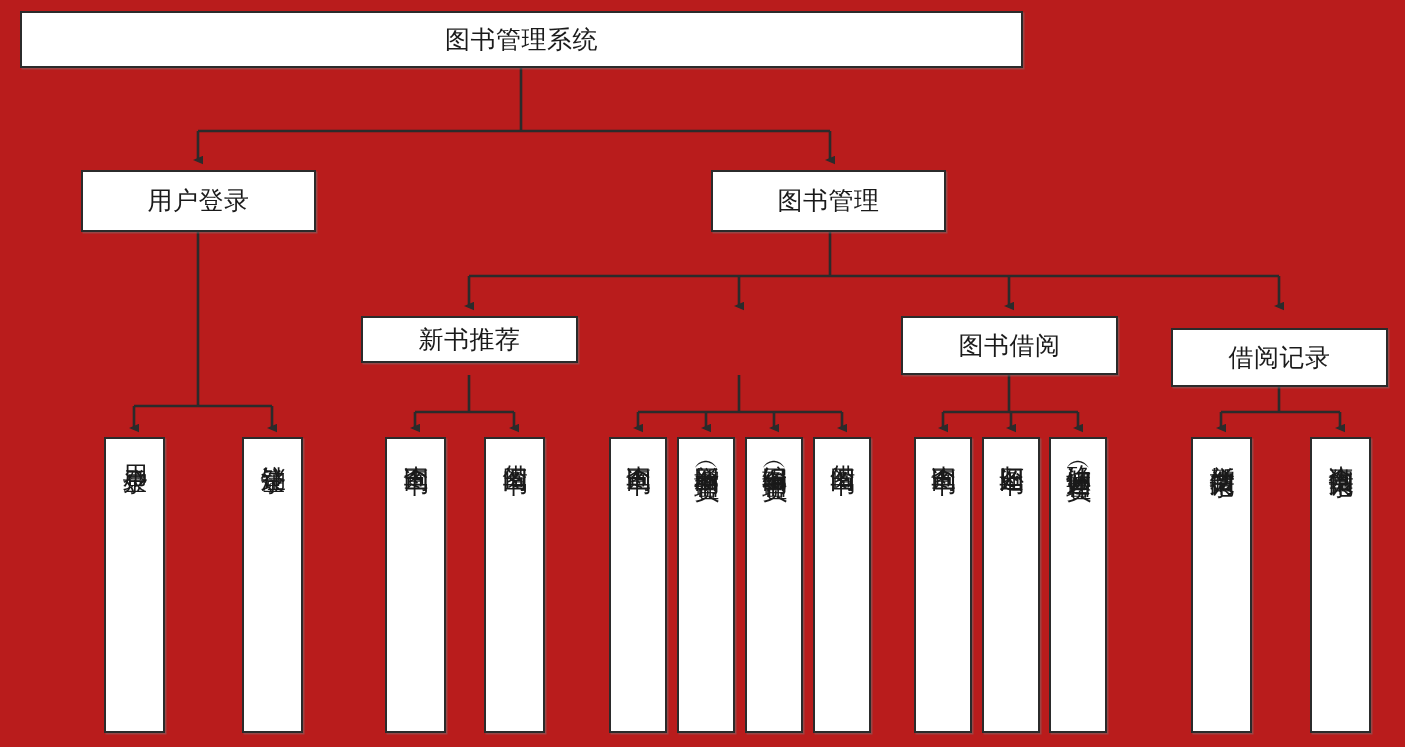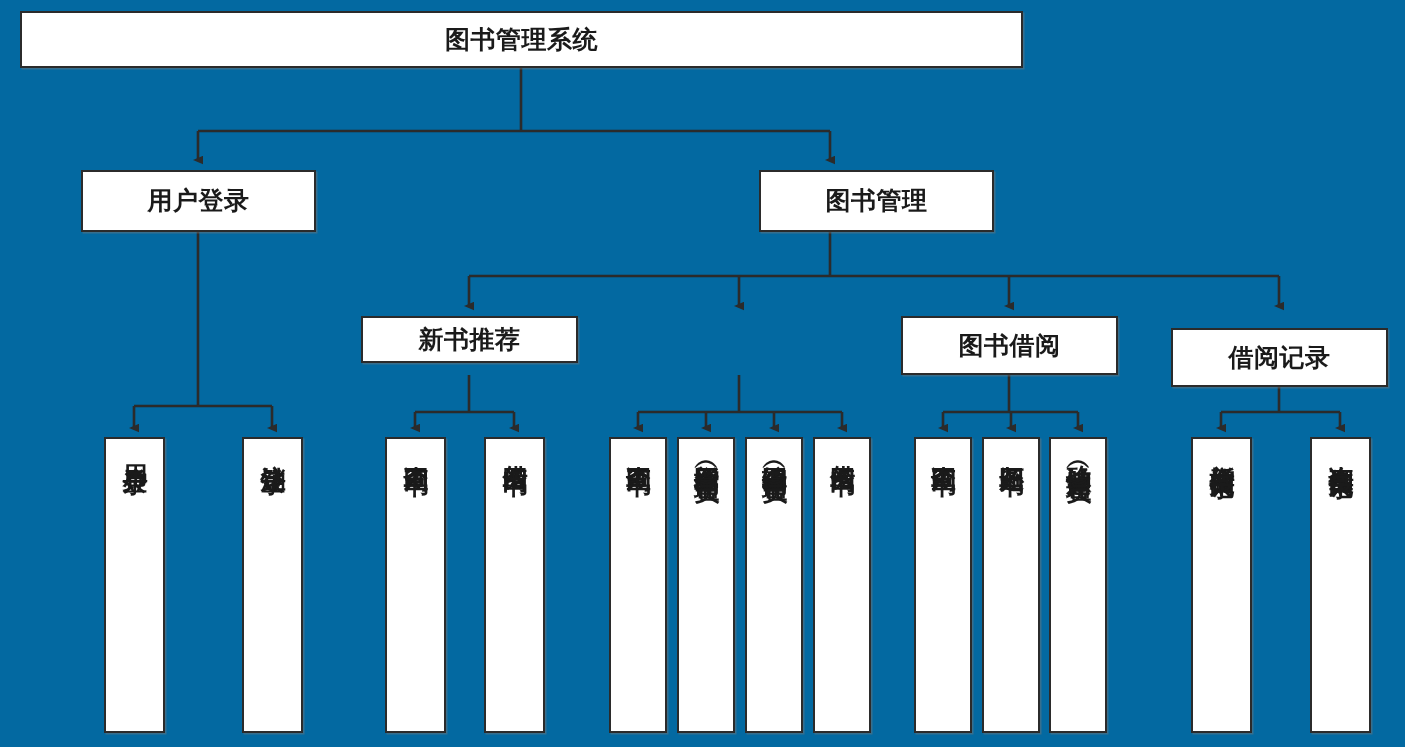--- a/index.html
+++ b/index.html
@@ -7,23 +7,22 @@
     padding: 0;
     background: #ffffff;
   }
   body {
     font-family: "DejaVu Sans", "Liberation Sans", sans-serif;
   }
   #canvas {
     position: relative;
     width: 1405px;
     height: 747px;
-    background: #0369a1;
+    background: #b91c1c;
     overflow: hidden;
-    font-weight: bold;
   }
   #edges {
     position: absolute;
     left: 0;
     top: 0;
     width: 1405px;
     height: 747px;
     pointer-events: none;
   }
   .node {
@@ -126,21 +125,21 @@
     </g>
   </svg>
 
   <div class="node root horiz" style="left:20px; top:11px; width:1003px; height:57px;">
     <span class="lbl">图书管理系统</span>
   </div>
 
   <div class="node horiz" style="left:81px; top:170px; width:235px; height:62px;">
     <span class="lbl">用户登录</span>
   </div>
-  <div class="node horiz" style="left:711px; top:170px; width:235px; height:62px;margin-left:48px;">
+  <div class="node horiz" style="left:711px; top:170px; width:235px; height:62px;">
     <span class="lbl">图书管理</span>
   </div>
 
   <div class="node horiz" style="left:361px; top:316px; width:217px; height:47px;">
     <span class="lbl">新书推荐</span>
   </div>
   <div class="node horiz" style="left:901px; top:316px; width:217px; height:59px;">
     <span class="lbl">图书借阅</span>
   </div>
   <div class="node horiz" style="left:1171px; top:316px; width:217px; height:59px;margin-top:12px;">

